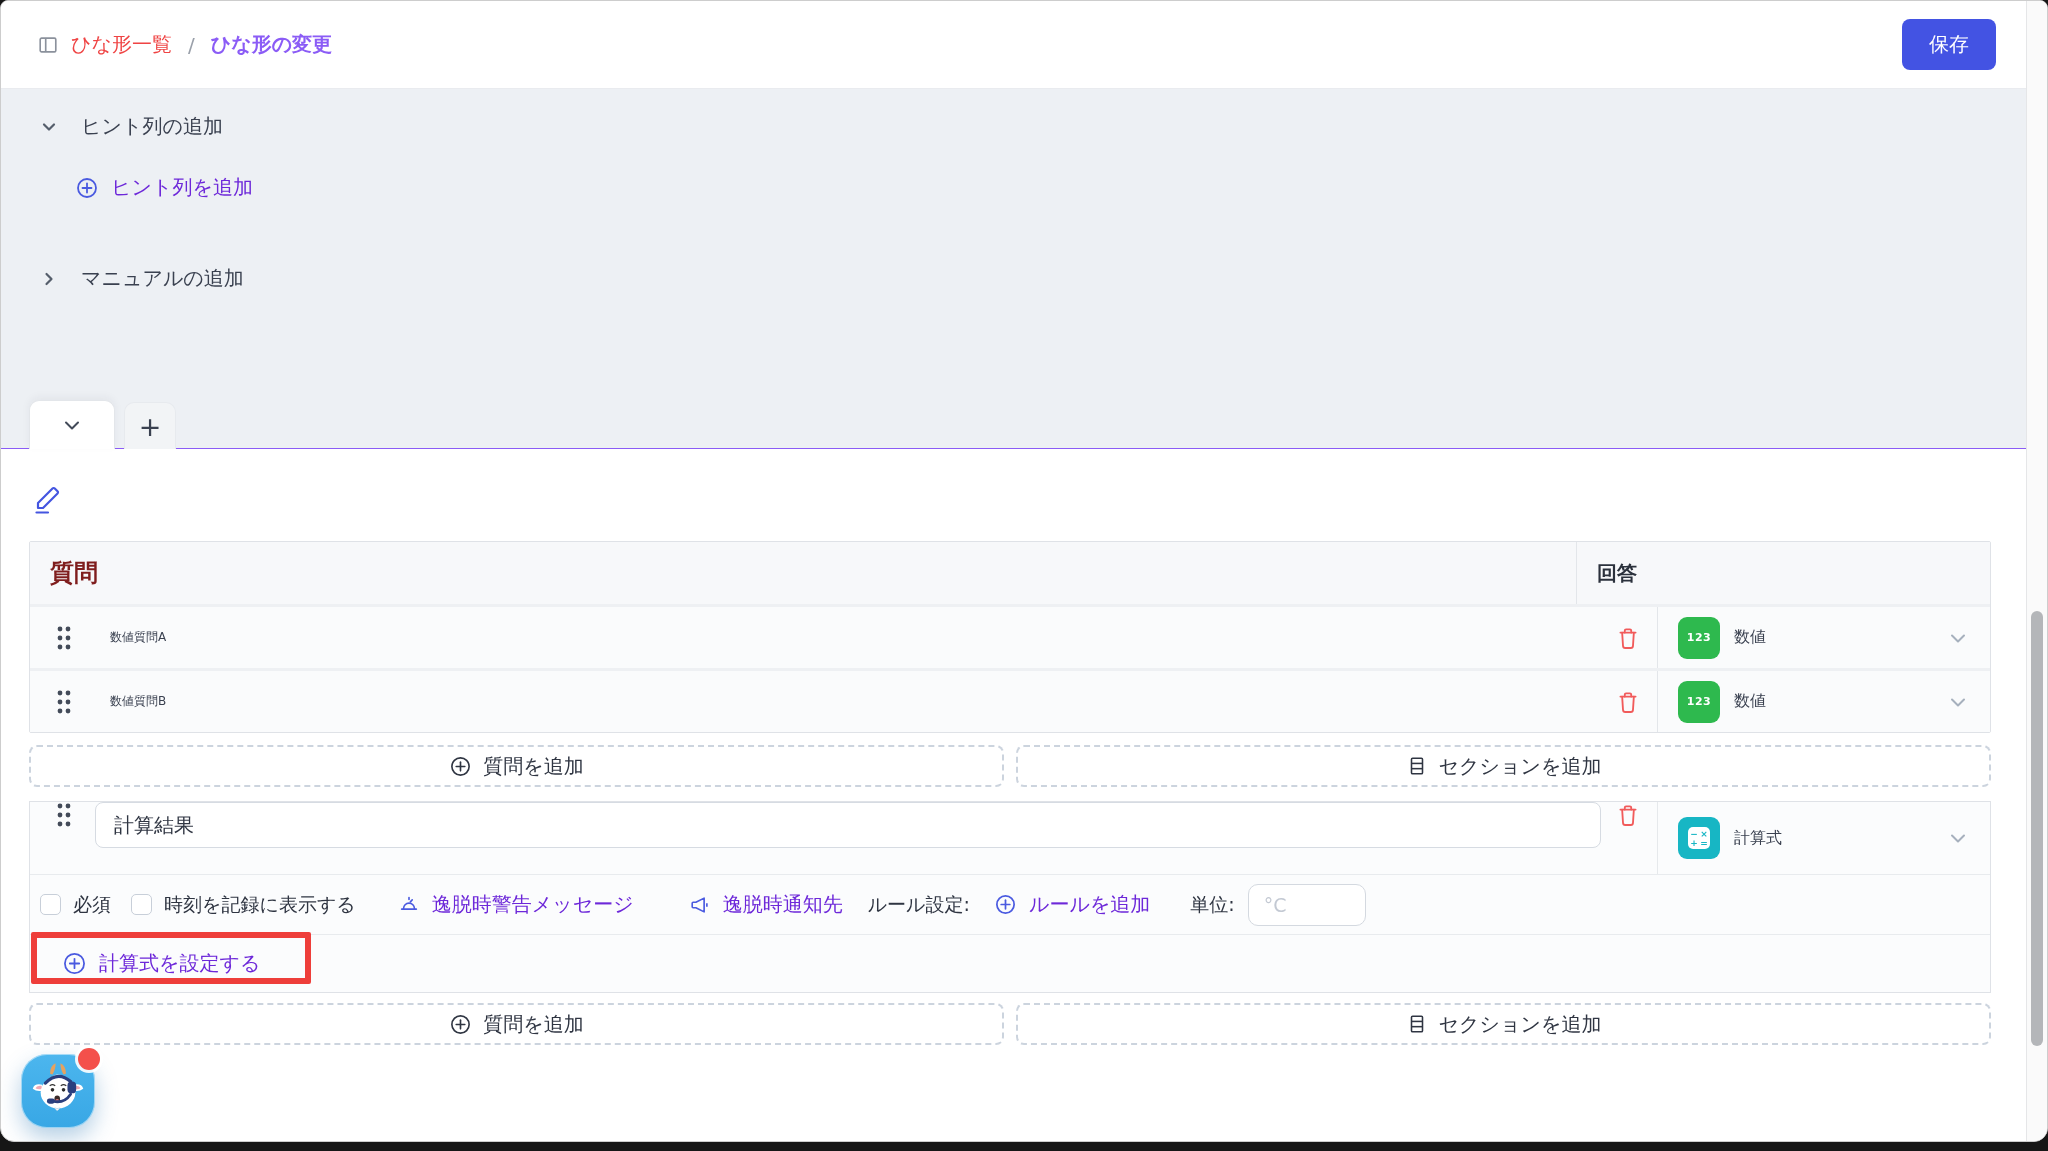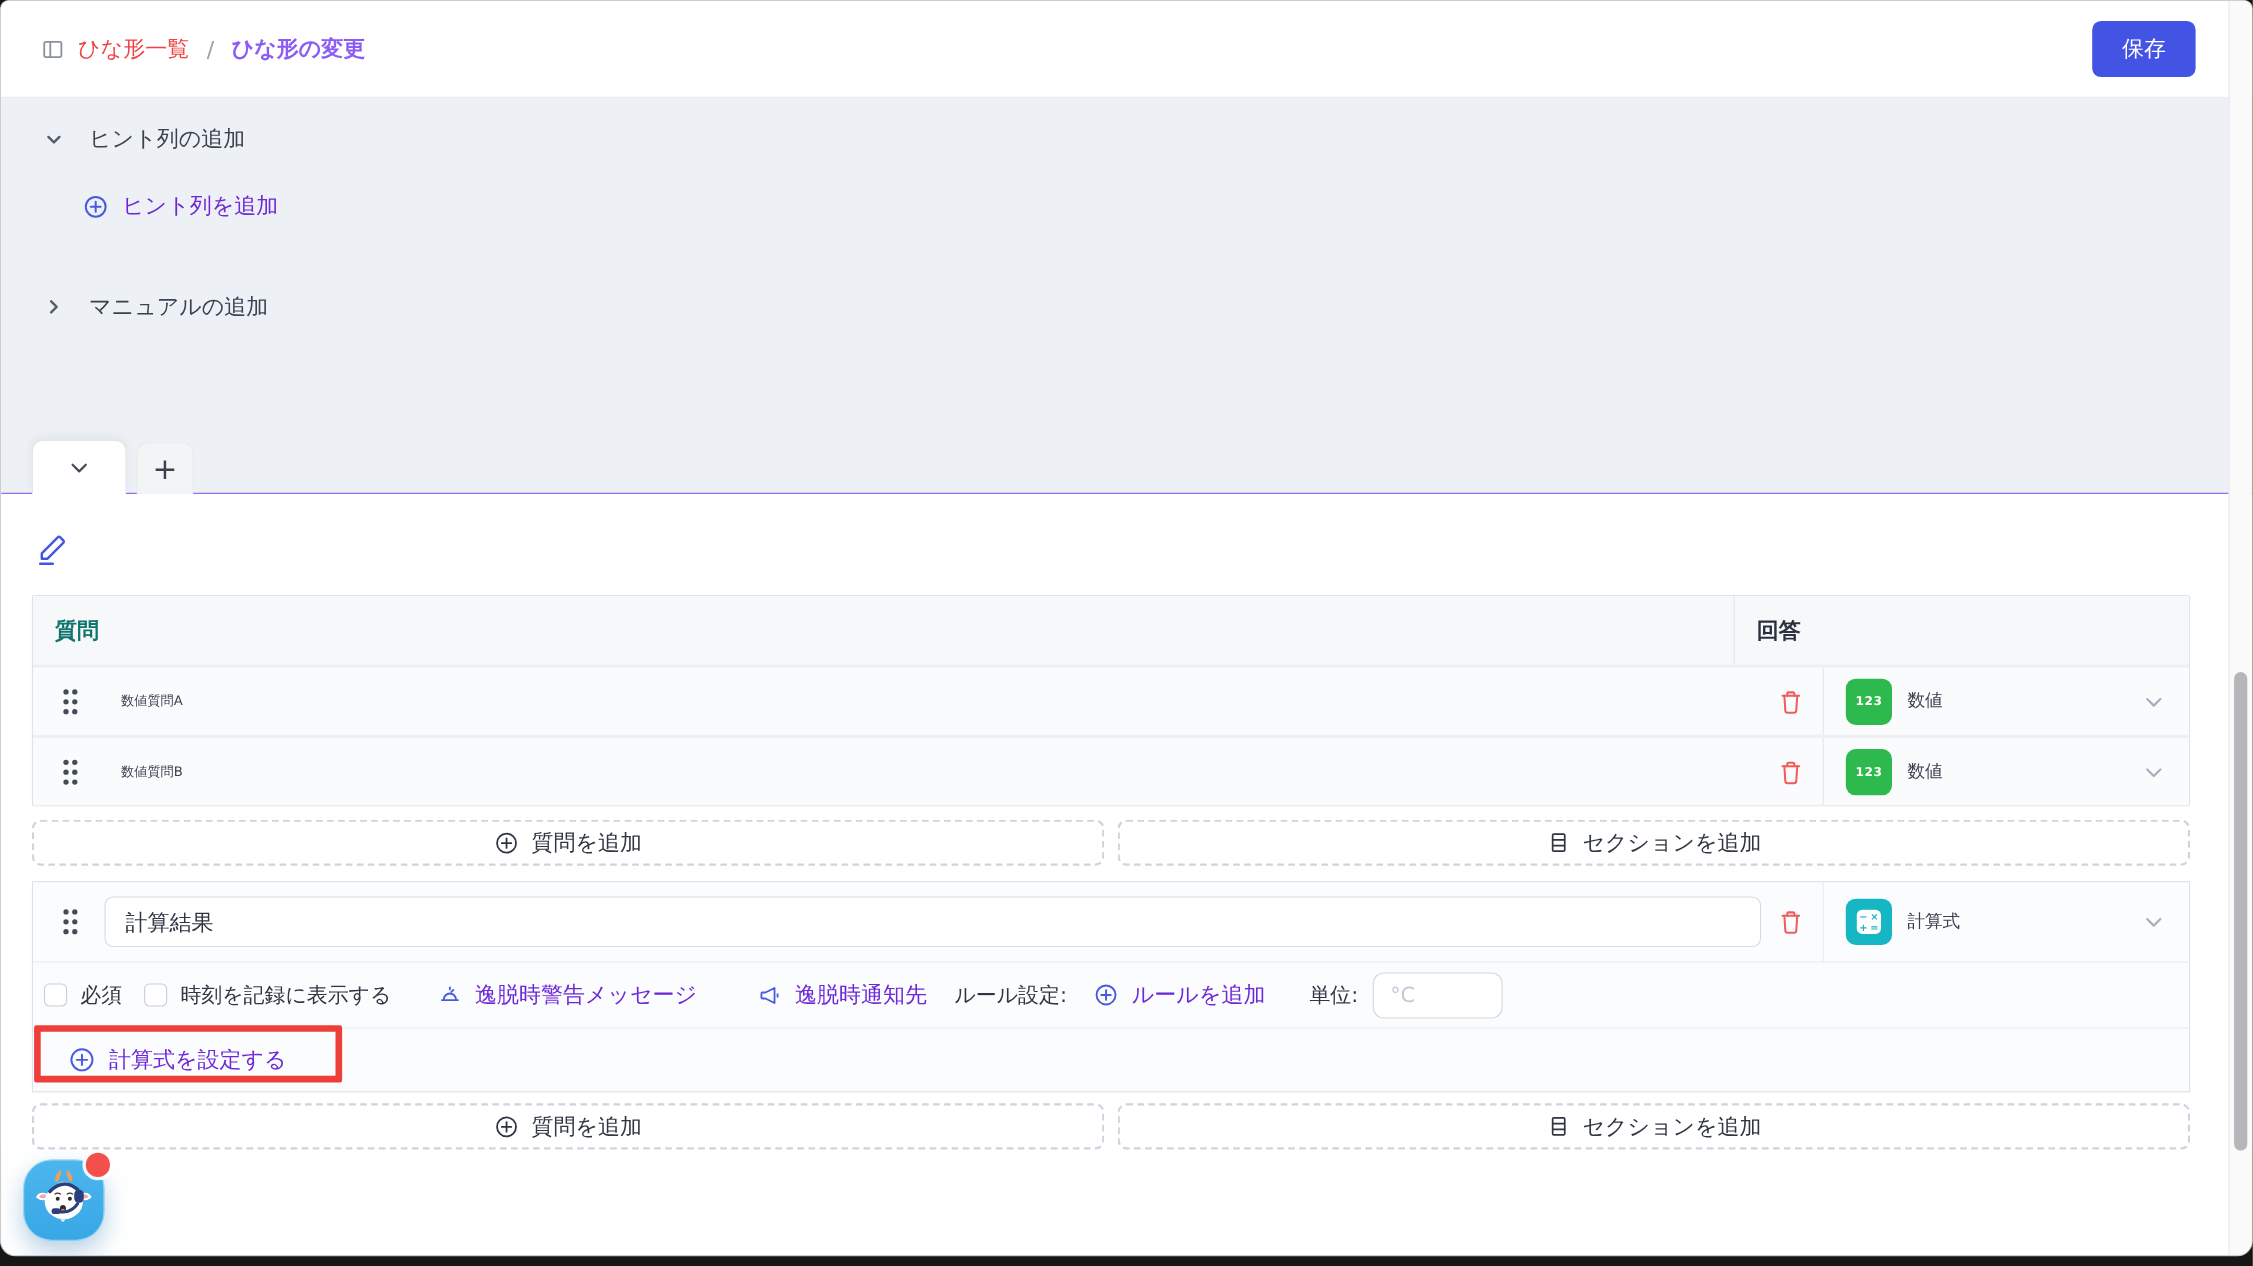--- a/index.html
+++ b/index.html
@@ -77,21 +77,21 @@
     font-size:27px; color:#3a4150; cursor:pointer;
   }
   
   .main { background:#fff; padding:30px 56px 0 28px; }
   .edit-btn { display:inline-block; margin:2px 0 22px 2px; cursor:pointer; }
   
   .qtable { border:1px solid #dfe2e7; border-radius:2px; background:#fff; }
   .thead { display:flex; height:62px; background:#f7f8fa; }
   .thead .hq {
     flex:1; display:flex; align-items:center; padding-left:20px;
-    font-weight:bold; font-size:20px; color:#0f766e;
+    font-weight:bold; font-size:24px; color:#7f1d1d;
   }
   .thead .ha {
     width:414px; border-left:1px solid #e3e6ea;
     display:flex; align-items:center; padding-left:20px;
     font-weight:bold; font-size:20px; color:#2b313c;
   }
   .trow { display:flex; height:64px; background:#fafbfc; border-top:3px solid #eef0f3; }
   .qcell { flex:1; display:flex; align-items:center; }
   .qcell .handle { margin-left:25px; cursor:grab; }
   .qcell .qlabel { margin-left:37px; font-size:12px; color:#3a4150; }
@@ -115,21 +115,21 @@
   .addbar.second { margin-top:10px; }
   .add-btn {
     flex:1; height:42px; background:#fff;
     border:2px dashed #ccd4de; border-radius:8px;
     display:flex; align-items:center; justify-content:center; gap:11px;
     font-size:20px; color:#2f3542; cursor:pointer; font-family:inherit;
   }
   
   .calc-group { margin-top:14px; border:1px solid #dfe2e7; background:#fbfcfd; }
   .calc-main { display:flex; height:72px; }
-  .calc-left { flex:1; display:flex; align-items:center; }
+  .calc-left { flex:1; display:flex; }
   .calc-left .handle { margin-left:25px; cursor:grab; }
   .calc-input {
     flex:1; height:46px; margin-left:22px;
     border:1px solid #d6dbe2; border-radius:8px;
     padding:0 18px; font-size:20px; color:#2f3542;
     background:#fff; font-family:inherit; outline:none;
   }
   .calc-left .trash { margin:0 16px 0 14px; cursor:pointer; background:none; border:none; display:flex; }
   .calc-right {
     width:333px; border-left:1px solid #e6e9ec;

